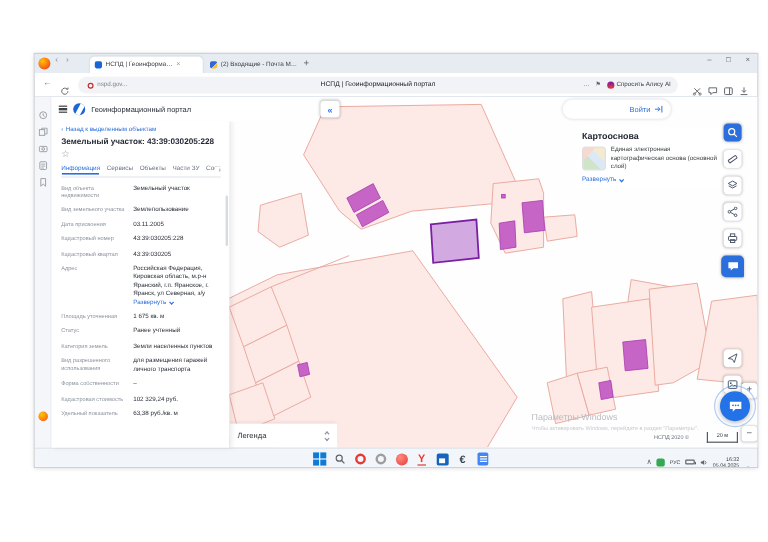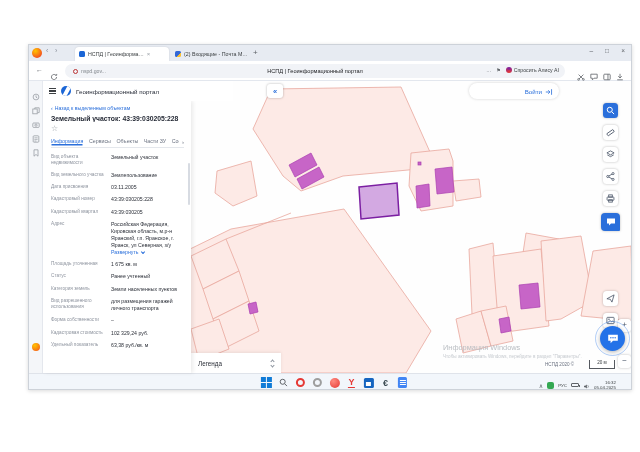--- a/index.html
+++ b/index.html
@@ -282,20 +282,31 @@
           <polygon class="bld" points="244,88 261,86 263,111 246,113"></polygon>
           <polygon class="bld" points="225,105 238,103 239,125 226,127"></polygon>
           <rect class="bld" x="227" y="81" width="3" height="3"></rect>
           <polygon class="bld" points="328,204 347,202 349,226 330,228"></polygon>
           <polygon class="bld" points="57,223 65,221 67,231 59,233"></polygon>
           <polygon class="bld" points="308,238 318,236 320,250 310,252"></polygon>
 
           <polygon class="selectedp" points="168,106 206,102 208,134 170,138"></polygon>
         </svg>
 
+        <div class="basemap-card">
+          <div class="bc-title">Картооснова</div>
+          <div class="bc-row">
+            <div class="bc-thumb"></div>
+            <div class="bc-text">Единая электронная картографическая основа (основной слой)</div>
+          </div>
+          <div class="bc-expand">
+            <span>Развернуть</span>
+              <span class="chev"></span>
+          </div>
+        </div>
 
         <div class="mbtn active" style="top:22px">
           <svg width="9" height="9" viewBox="0 0 10 10">
               <circle cx="4.2" cy="4.2" r="2.8" fill="none" stroke="currentColor" stroke-width="1.1"></circle>
               <line x1="6.4" y1="6.4" x2="9" y2="9" stroke="currentColor" stroke-width="1.1"></line>
             </svg>
         </div>
         <div class="mbtn" style="top:44px">
           <svg width="9" height="9" viewBox="0 0 10 10">
               <rect x="0.8" y="3.8" width="8.4" height="2.8" rx="0.5" transform="rotate(-35 5 5.2)" fill="none" stroke="currentColor" stroke-width="0.9"></rect>
@@ -352,21 +363,21 @@
 
         <div class="legendbar">
           <span class="legend-label">Легенда</span>
           <span class="updown">
               <i class="c1"></i>
               <i class="c2"></i>
             </span>
         </div>
 
         <div class="watermark">
-          <div class="wm-title">Информация Windows</div>
+          <div class="wm-title">Параметры Windows</div>
           <div class="wm-sub">Чтобы активировать Windows, перейдите в раздел "Параметры".</div>
         </div>
 
         <span class="attribution">НСПД 2020 ©</span>
         <span class="scalebar">20 м</span>
       </div>
 
       <div class="panel">
         <div class="backlink">
           <span>‹</span>

